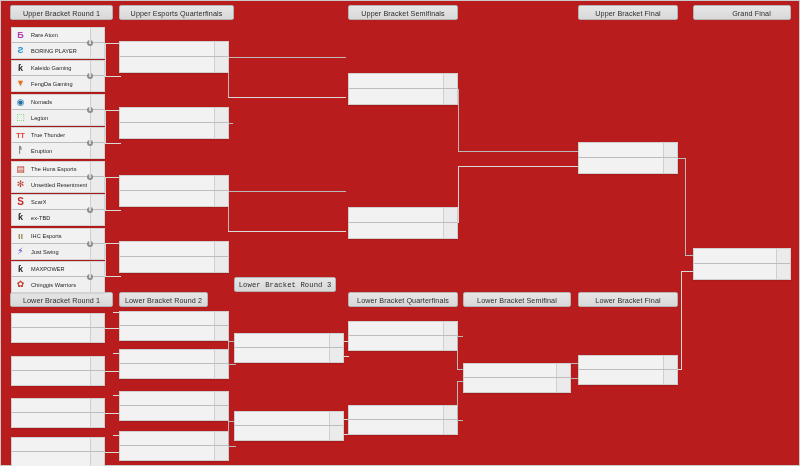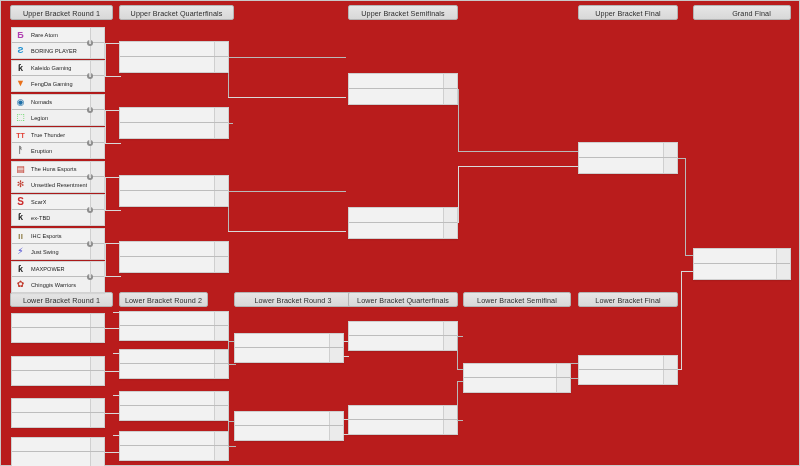--- a/index.html
+++ b/index.html
@@ -99,28 +99,28 @@
   .ln.h{height:1px;}
   .ln.v{width:1px;}
   .ln.faint{background:#d9d9d9;}
 </style>
 </head>
 <body>
 
 <div id="bracket">
 
   <div class="round-header" style="left:9px;top:4px;width:103px;">Upper Bracket Round 1</div>
-  <div class="round-header" style="left:118px;top:4px;width:115px;">Upper Bracket Quarterfinals</div>
+  <div class="round-header" style="left:118px;top:4px;width:115px;">Upper Esports Quarterfinals</div>
   <div class="round-header" style="left:347px;top:4px;width:110px;">Upper Bracket Semifinals</div>
   <div class="round-header" style="left:577px;top:4px;width:100px;">Upper Bracket Final</div>
   <div class="round-header" style="left:692px;top:4px;width:98px;padding-left:19px;">Grand Final</div>
 
   <div class="round-header" style="left:9px;top:291px;width:103px;">Lower Bracket Round 1</div>
   <div class="round-header" style="left:118px;top:291px;width:89px;">Lower Bracket Round 2</div>
-  <div class="round-header" style="left:233px;top:291px;width:118px;">Lower Bracket Round 3</div>
+  <div class="round-header" style="left:233px;top:276px;width:102px;font-family:Liberation Mono, monospace;">Lower Bracket Round 3</div>
   <div class="round-header" style="left:347px;top:291px;width:110px;">Lower Bracket Quarterfinals</div>
   <div class="round-header" style="left:577px;top:291px;width:100px;">Lower Bracket Final</div>
   <div class="round-header" style="left:462px;top:291px;width:108px;">Lower Bracket Semifinal</div>
 
   <div class="ln h faint" style="left:104px;top:42px;width:16px;"></div>
   <div class="ln h faint" style="left:104px;top:75px;width:16px;"></div>
   <div class="ln v faint" style="left:104px;top:42px;height:34px;"></div>
 
   <div class="ln h faint" style="left:104px;top:109px;width:16px;"></div>
   <div class="ln h faint" style="left:104px;top:142px;width:16px;"></div>

